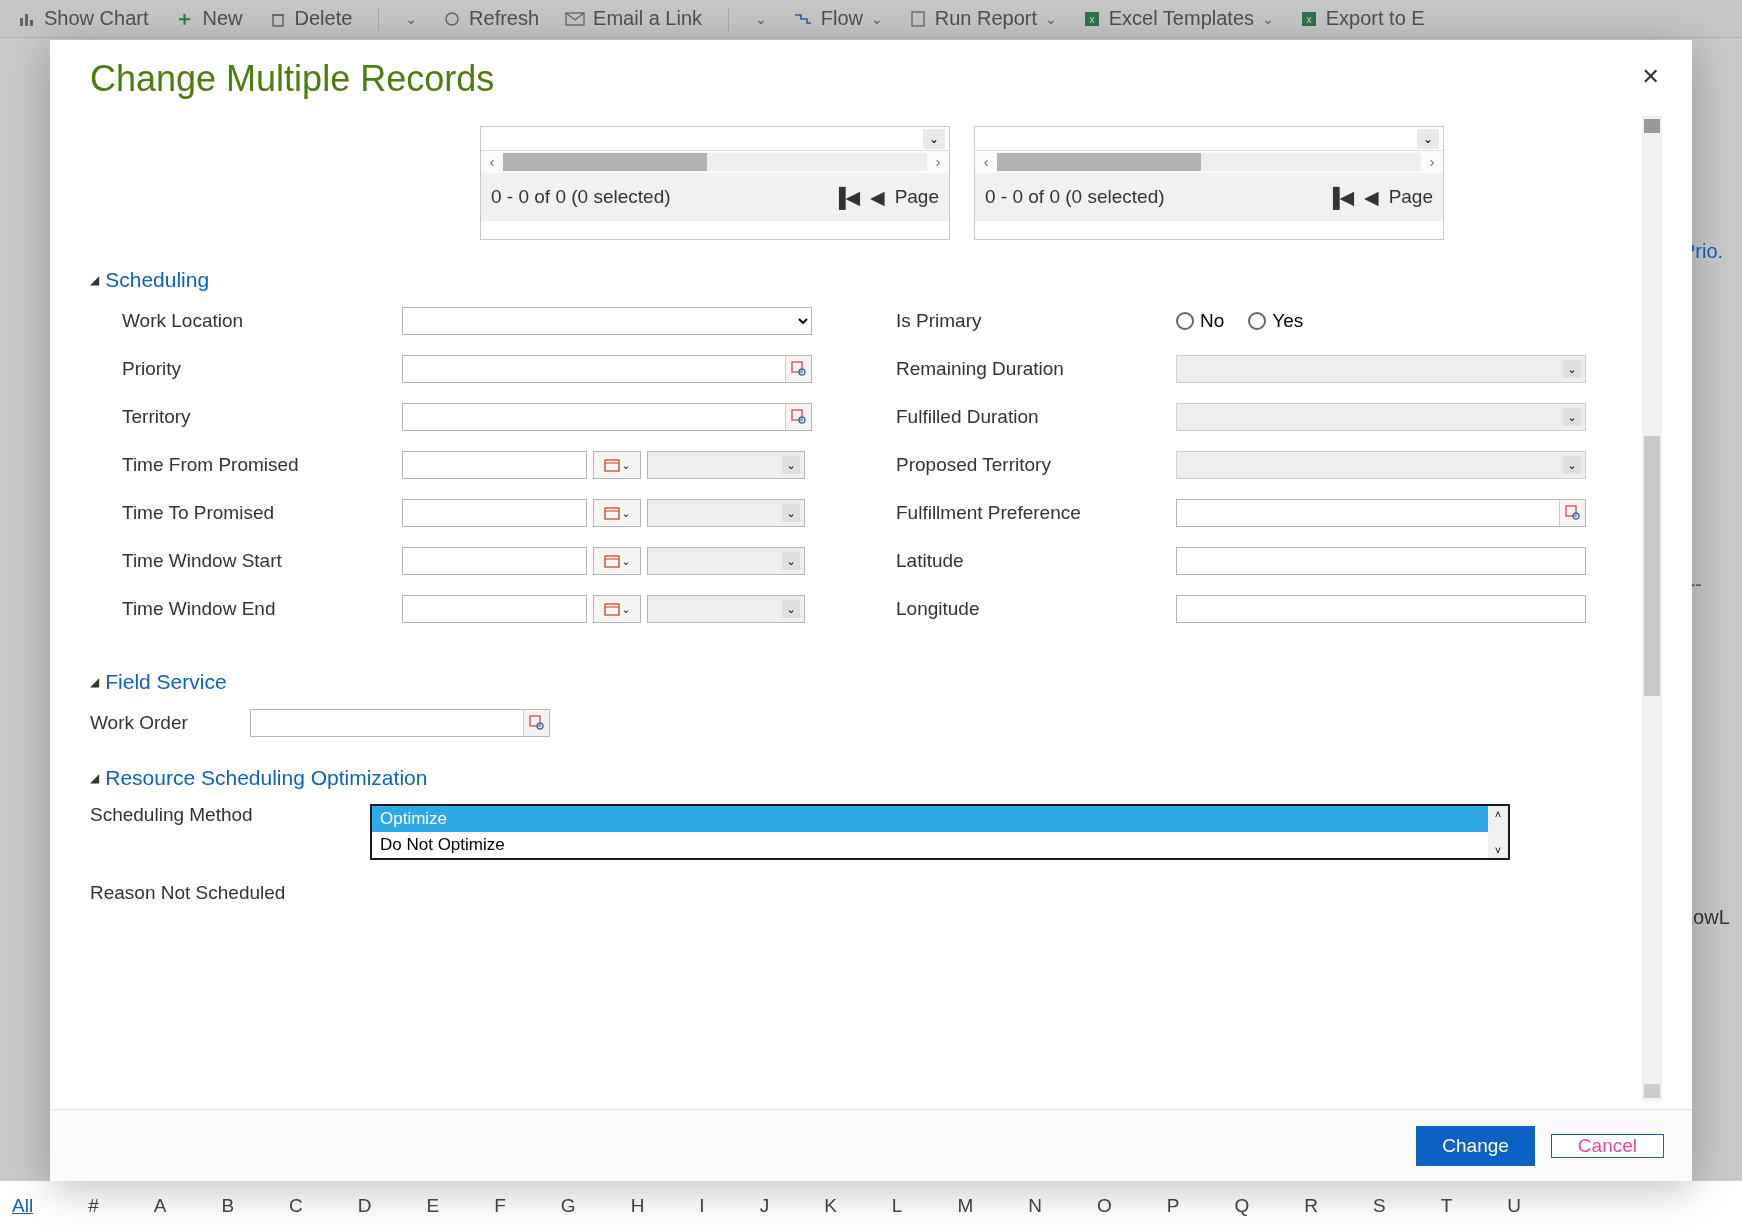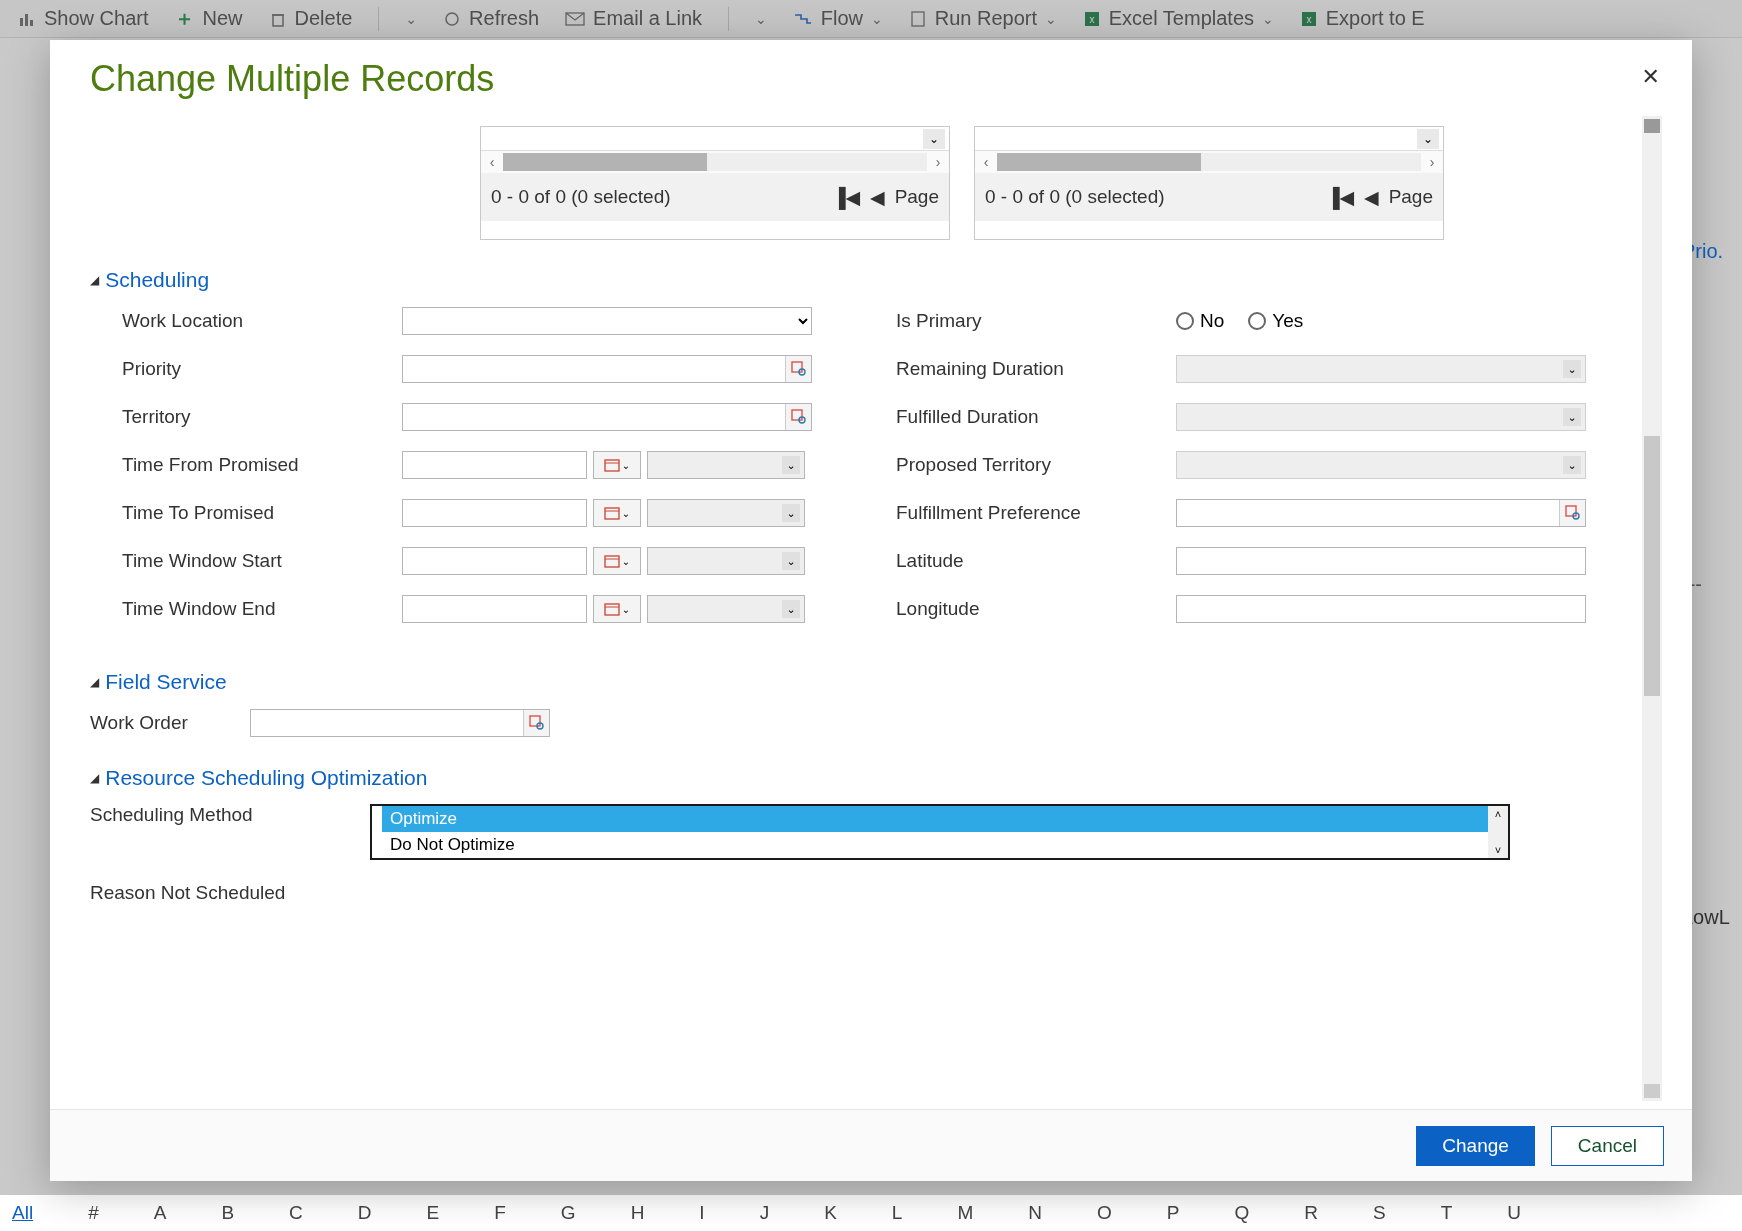--- a/index.html
+++ b/index.html
@@ -10,21 +10,21 @@
   .bg-toolbar .item { display:flex; align-items:center; gap:8px;}
   .bg-toolbar svg{ flex:none;}
   .plus{ color:#10893e; font-weight:bold;}
   .caret { font-size:14px; color:#666; }
   .bg-right-col { position:absolute; top:170px; right:0; width:60px; color:#0b62c4; font-size:20px;}
   .bg-right-col div{ margin-bottom:310px;}
   .ellips { color:#555;}
   
   .dim { position:absolute; inset:0; background:rgba(100,100,100,0.35); }
   
-  .alpha { position:absolute; bottom:0; left:0; right:0; height:36px; background:#fff; display:flex; align-items:center; padding:0 12px; font-size:19px; color:#444; gap:55px;}
+  .alpha { position:absolute; bottom:0; left:0; right:0; height:50px; background:#fff; display:flex; align-items:center; padding:0 12px; font-size:19px; color:#444; gap:55px;}
   .alpha .all{ color:#0b62c4; text-decoration:underline;}
   
   .modal { position:absolute; top:40px; left:50px; right:50px; bottom:50px; background:#fff; box-shadow:0 8px 40px rgba(0,0,0,.25); display:flex; flex-direction:column;}
   .modal-head { padding:18px 40px 8px 40px; position:relative;}
   .modal-title { font-size:36px; color:#4d7c0f; font-weight:400;}
   .modal-sub { font-size:20px; color:#555; margin-top:4px;}
   .close-x { position:absolute; top:24px; right:32px; font-size:22px; color:#333; cursor:pointer;}
   .modal-body { flex:1; overflow:hidden; position:relative; padding:0 40px;}
   .scroll-area { position:absolute; top:0; left:40px; right:52px; bottom:0; overflow:hidden;}
   .vscroll { position:absolute; top:8px; bottom:8px; right:30px; width:20px; background:#f0f0f0;}
@@ -58,27 +58,27 @@
   .calbtn { width:48px; height:28px; border:1px solid #b5b5b5; background:#f4f4f4; display:flex; align-items:center; justify-content:center; gap:2px;}
   .calbtn svg{flex:none;}
   .timebox { width:158px; height:28px; border:1px solid #b5b5b5; background:#eeeeee; display:flex; justify-content:flex-end; align-items:center; padding-right:4px;}
   .timebox .dd{ width:18px; height:18px; background:#e0e0e0; display:flex; align-items:center; justify-content:center; font-size:11px;}
   .disabled-field { width:410px; height:28px; border:1px solid #cfcfcf; background:#eeeeee; display:flex; justify-content:flex-end; align-items:center; padding-right:4px;}
   .disabled-field .dd{ width:18px; height:18px; background:#e0e0e0; display:flex; align-items:center; justify-content:center; font-size:11px;}
   .radio { display:inline-flex; align-items:center; gap:6px; margin-right:18px; font-size:19px;}
   .radio .circ{ width:18px; height:18px; border:2px solid #666; border-radius:50%;}
   
   .open-select { position:relative; width:1140px; border:2px solid #1a1a1a;}
-  .open-select .opt { height:26px; padding:2px 8px; font-size:17px; display:flex; align-items:center;margin-left:10px;}
+  .open-select .opt { height:26px; padding:2px 8px; font-size:17px; display:flex; align-items:center;}
   .open-select .opt.sel{ background:#2fa8e6; color:#fff;}
   .open-select .scroll{ position:absolute; right:0; top:0; bottom:0; width:20px; background:#f0f0f0; display:flex; flex-direction:column; justify-content:space-between; align-items:center; font-size:11px; padding:2px 0;}
   
   .modal-footer { height:72px; background:#fafafa; border-top:1px solid #e4e4e4; display:flex; justify-content:flex-end; align-items:center; gap:16px; padding:0 28px;}
   .btn-primary { background:#0b62c4; color:#fff; border:none; height:40px; padding:0 26px; font-size:19px; cursor:pointer;margin-left:44px;}
-  .btn-secondary { background:#fff; color:#14532d; border:1px solid #0b62c4; height:40px; padding:0 26px; font-size:19px; cursor:pointer;}
+  .btn-secondary { background:#fff; color:#ec4899; border:1px solid #0b62c4; height:24px; padding:0 26px; font-size:19px; cursor:pointer;}
   
   .lookup.small{ width:300px;}
   .grid-blank{ height:18px;}
   .lookup-icon-svg { width:16px; height:16px;}
 </style>
 </head>
 <body>
 
 <div class="bg-toolbar">
   <div class="item">

